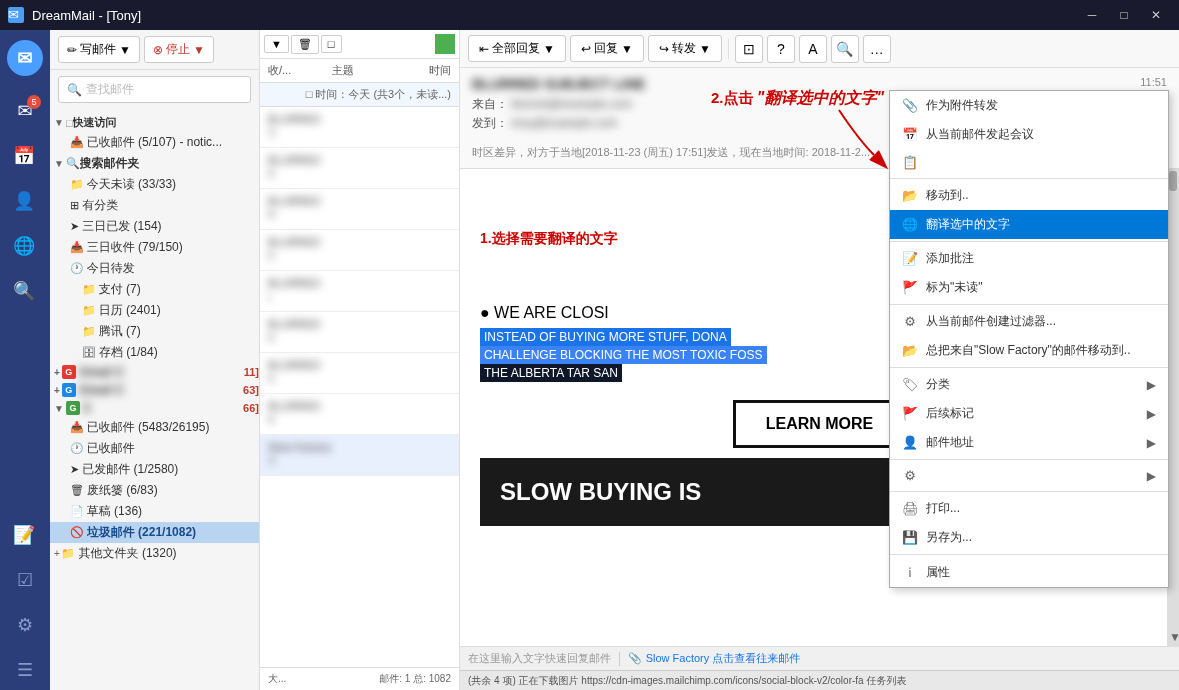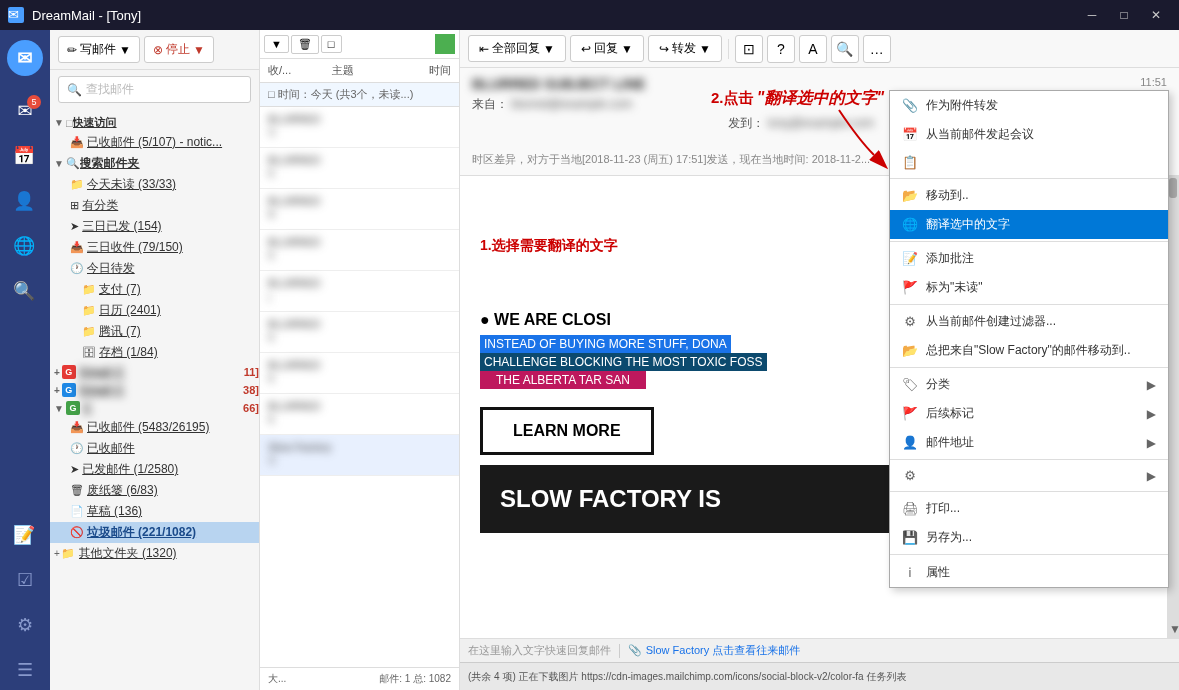--- a/index.html
+++ b/index.html
@@ -30,61 +30,61 @@
     .search-box { margin: 6px 8px; background: white; border: 1px solid #ccc; border-radius: 3px; padding: 4px 8px; font-size: 12px; color: #999; display: flex; align-items: center; gap: 4px; }
     .folder-tree { flex: 1; overflow-y: auto; padding: 4px 0; }
 
     
     .mail-list-panel { width: 200px; background: white; border-right: 1px solid #ddd; display: flex; flex-direction: column; }
     .mail-list-header { display: flex; padding: 4px; border-bottom: 1px solid #ddd; align-items: center; gap: 2px; }
     .mail-list-header-btn { background: white; border: 1px solid #ccc; border-radius: 2px; padding: 2px 6px; font-size: 11px; cursor: pointer; }
     .mail-list-cols { display: flex; padding: 4px 8px; border-bottom: 1px solid #ddd; font-size: 11px; color: #555; gap: 8px; }
     .mail-list-cols span { flex: 1; }
     .mail-time-col { text-align: right; }
-    .mail-list-filter { padding: 4px 8px; background: #f0f7ff; border-bottom: 1px solid #ddd; font-size: 11px; color: #666; }
+    .mail-list-filter { padding: 4px 8px; background: #f0f7ff; border-bottom: 1px solid #ddd; font-size: 11px; color: #666; text-align: right; }
     .mail-items { flex: 1; overflow-y: auto; }
     .mail-item { padding: 6px 8px; border-bottom: 1px solid #eee; cursor: pointer; }
     .mail-item-sender { font-size: 11px; color: #333; overflow: hidden; white-space: nowrap; text-overflow: ellipsis; }
     .mail-item-subject { font-size: 11px; color: #666; overflow: hidden; white-space: nowrap; text-overflow: ellipsis; margin-top: 1px; }
     .mail-item-row { display: flex; justify-content: space-between; align-items: center; }
     .mail-list-footer { padding: 4px 8px; font-size: 10px; color: #666; border-top: 1px solid #ddd; display: flex; justify-content: space-between; }
 
     
     .content-area { flex: 1; display: flex; flex-direction: column; position: relative; background: white; }
 
     
     .content-toolbar { height: 38px; background: #f8f8f8; border-bottom: 1px solid #ddd; display: flex; align-items: center; padding: 0 8px; gap: 4px; }
     .toolbar-btn { background: white; border: 1px solid #ccc; border-radius: 3px; padding: 4px 10px; font-size: 12px; cursor: pointer; display: flex; align-items: center; gap: 3px; white-space: nowrap; }
     .toolbar-sep { width: 1px; height: 20px; background: #ddd; margin: 0 2px; }
     .toolbar-icon-btn { background: white; border: 1px solid #ccc; border-radius: 3px; width: 28px; height: 28px; display: flex; align-items: center; justify-content: center; cursor: pointer; font-size: 14px; }
 
     
     .email-header { padding: 8px 12px; background: #f9f9f9; border-bottom: 1px solid #ddd; font-size: 12px; }
     .email-subject { font-size: 14px; font-weight: bold; color: #222; margin-bottom: 4px; }
     .email-from { color: #555; margin-bottom: 2px; }
-    .email-to { color: #555; margin-bottom: 20px; text-align: center; }
+    .email-to { color: #555; margin-bottom: 13px; }
     .email-date { color: #888; font-size: 11px; }
 
     
     .email-body { flex: 1; overflow: hidden; position: relative; }
 
     
     .context-menu { position: absolute; top: 60px; right: 10px; width: 280px; background: white; border: 1px solid #aaa; box-shadow: 3px 3px 8px rgba(0,0,0,0.2); z-index: 100; }
     .context-menu-item { padding: 6px 12px; display: flex; align-items: center; gap: 8px; cursor: pointer; font-size: 12px; color: #333; }
     .context-menu-item.active { background: #0078d7; color: white; }
     .context-menu-item.active .menu-icon { color: white; }
     .context-menu-sep { height: 1px; background: #ddd; margin: 2px 0; }
     .menu-icon { width: 16px; text-align: center; color: #666; font-size: 13px; }
     .menu-arrow { margin-left: auto; color: #666; }
     .menu-label { flex: 1; }
     .btn-learn-more { display: inline-block; border: 3px solid #111; padding: 12px 30px; font-size: 16px; font-weight: bold; cursor: pointer; margin-top: 10px; }
     .dark-banner { background: #1a1a1a; color: white; padding: 20px; font-size: 24px; font-weight: bold; }
     .tree-item { display: flex; align-items: center; padding: 2px 0 2px 4px; font-size: 12px; cursor: pointer; color: #333; }
     .tree-item .ti-icon { margin-right: 3px; font-size: 11px; }
-    .tree-item .ti-label { flex: 1; overflow: hidden; white-space: nowrap; text-overflow: ellipsis; text-decoration: underline; }
+    .tree-item .ti-label { flex: 1; overflow: hidden; white-space: nowrap; text-overflow: ellipsis; }
     .tree-item .ti-count { color: #2266cc; font-size: 11px; white-space: nowrap; }
     .tree-item.blue-bg { background: #b8d4f0; color: #1a4a8a; }
 
     .expand-icon { color: #666; font-size: 10px; margin-right: 2px; }
 
     .blr { filter: blur(4px); display: inline-block; }
 
     
     ::-webkit-scrollbar { width: 6px; }
     ::-webkit-scrollbar-track { background: #f1f1f1; }
@@ -214,21 +214,21 @@
       <div class="tree-item" style="font-weight:bold;">
         <span class="expand-icon">+</span>
         <span style="display:inline-block;width:14px;height:14px;background:#e53935;border-radius:2px;margin-right:3px;vertical-align:middle;font-size:9px;color:white;text-align:center;line-height:14px;">G</span>
         <span class="ti-label blr">Gmail C</span>
         <span class="ti-count" style="color:#c0392b;">11]</span>
       </div>
       <div class="tree-item" style="font-weight:bold;">
         <span class="expand-icon">+</span>
         <span style="display:inline-block;width:14px;height:14px;background:#1e88e5;border-radius:2px;margin-right:3px;vertical-align:middle;font-size:9px;color:white;text-align:center;line-height:14px;">G</span>
         <span class="ti-label blr">Gmail C</span>
-        <span class="ti-count" style="color:#c0392b;">38]</span>
+        <span class="ti-count" style="color:#c0392b;">63]</span>
       </div>
       <div class="tree-item" style="font-weight:bold;">
         <span class="expand-icon">▼</span>
         <span style="display:inline-block;width:14px;height:14px;background:#43a047;border-radius:2px;margin-right:3px;vertical-align:middle;font-size:9px;color:white;text-align:center;line-height:14px;">G</span>
         <span class="ti-label blr">C</span>
         <span class="ti-count" style="color:#c0392b;">66]</span>
       </div>
       <div class="tree-item" style="padding-left:20px;">
         <span class="ti-icon">📥</span>
         <span class="ti-label">已收邮件 (5483/26195)</span>
@@ -411,56 +411,56 @@
                 <textPath href="#topCircle" startOffset="5%">SLOW FACTORY #FASHIONACTIVISM</textPath>
               </text>
               <text font-size="7" fill="#333" letter-spacing="2">
                 <textPath href="#botCircle" startOffset="5%">• FASHIONACTIVISM • SLOW FACTORY •</textPath>
               </text>
             </svg>
           </div>
         </div>
 
         <div style="margin-bottom:8px;">
-          <span style="font-size:16px;font-weight:bold;">● WE ARE CLOSI</span>
+          <span style="font-size:16px;font-weight:normal;">● WE ARE CLOSI</span>
         </div>
         <div style="margin-bottom:4px;">
           <span style="background:#1a73e8;color:white;padding:2px 4px;">INSTEAD OF BUYING MORE STUFF, DONA</span>
         </div>
         <div style="margin-bottom:4px;">
-          <span style="background:#0c4a6e;color:white;padding:2px 4px;">CHALLENGE BLOCKING THE MOST TOXIC FOSS</span>
+          <span style="background:#3b82f6;color:white;padding:2px 4px;">CHALLENGE BLOCKING THE MOST TOXIC FOSS</span>
         </div>
         <div style="margin-bottom:10px;">
-          <span style="background:#be185d;color:white;padding:2px 16px;">THE ALBERTA TAR SAN</span>
-        </div>
-
-        <div style="text-align:left;margin-bottom:10px;">
+          <span style="background:#0f172a;color:white;padding:2px 4px;">THE ALBERTA TAR SAN</span>
+        </div>
+
+        <div style="text-align:center;margin-bottom:10px;">
           <div class="btn-learn-more">LEARN MORE</div>
         </div>
 
-        <div class="dark-banner">SLOW FACTORY IS</div>
+        <div class="dark-banner">SLOW BUYING IS</div>
       </div>
 
       <div style="position:absolute;right:0;top:0;bottom:0;width:12px;background:#ddd;display:flex;flex-direction:column;">
         <div style="height:20px;background:#aaa;border-radius:3px;margin:2px;"></div>
         <div style="flex:1"></div>
         <div style="font-size:12px;text-align:center;color:#666;padding:2px;">▼</div>
       </div>
     </div>
 
     <div style="height:24px;background:#f0f0f0;border-top:1px solid #ddd;display:flex;align-items:center;padding:0 8px;font-size:11px;color:#555;gap:8px;">
       <span style="color:#999;flex:0 0 auto;">在这里输入文字快速回复邮件</span>
       <span style="width:1px;height:14px;background:#ccc;display:inline-block;"></span>
       <span style="display:flex;align-items:center;gap:4px;">
         <span>📎</span>
         <span style="color:#1a73e8;cursor:pointer;">Slow Factory 点击查看往来邮件</span>
       </span>
     </div>
 
-    <div style="height:28px;background:#e8e8e8;border-top:1px solid #ccc;display:flex;align-items:center;padding:0 8px;font-size:10px;color:#555;">
+    <div style="height:20px;background:#e8e8e8;border-top:1px solid #ccc;display:flex;align-items:center;padding:0 8px;font-size:10px;color:#555;">
       <span>(共余 4 项) 正在下载图片 https://cdn-images.mailchimp.com/icons/social-block-v2/color-fa 任务列表</span>
     </div>
 
     <div style="position:absolute;left:455px;bottom:180px;z-index:50;pointer-events:none;">
       <span style="font-size:16px;font-weight:bold;color:#cc0000;">1.选择需要翻译的文字</span>
     </div>
 
     <svg style="position:absolute;left:455px;top:240px;z-index:50;pointer-events:none;" width="130" height="140">
       <defs>
         <marker id="arrowhead1" markerWidth="10" markerHeight="7" refX="0" refY="3.5" orient="auto">

